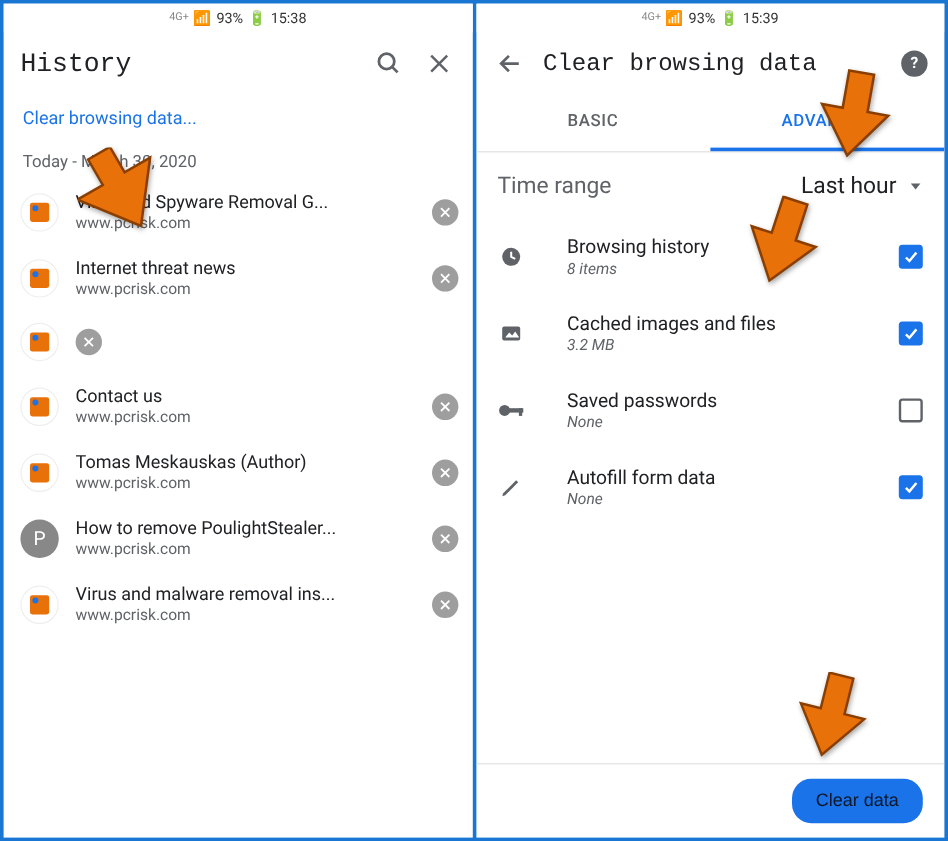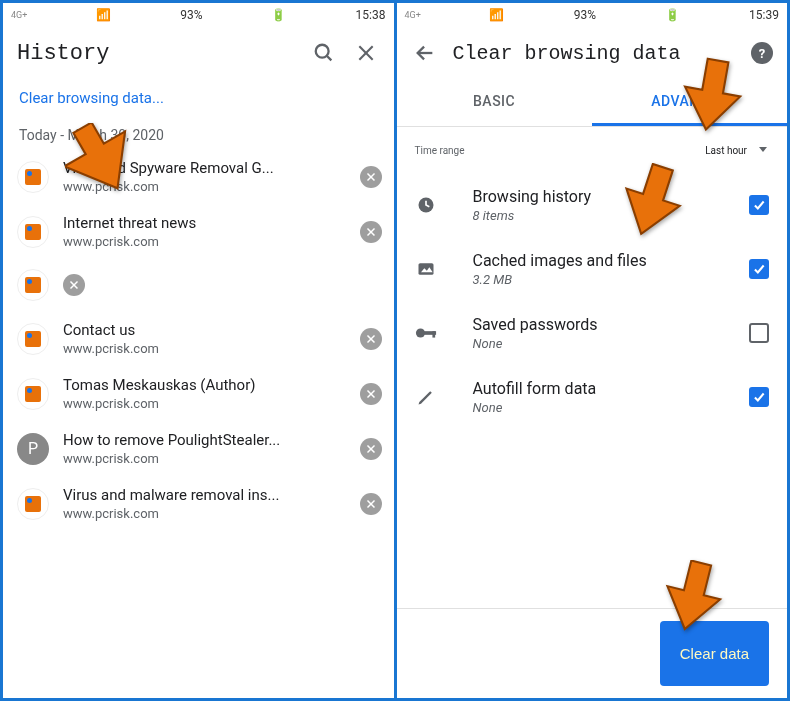--- a/index.html
+++ b/index.html
@@ -1,18 +1,18 @@
 <!DOCTYPE html>
 <html><head>
 <meta charset="utf-8">
 <style>
 * { box-sizing: border-box; margin: 0; padding: 0; }
 body { font-family: Roboto, Arial, sans-serif; background: #1976d2; width: 790px; height: 701px; display: flex; gap: 3px; padding: 3px; }
 .phone { flex: 1; background: #fff; display: flex; flex-direction: column; position: relative; overflow: hidden; }
-.statusbar { height: 24px; background: #fff; display: flex; justify-content: space-between; align-items: center; padding: 0 8px; gap: 4px; font-size: 12px; color: #333; }
+.statusbar { height: 24px; background: #fff; display: flex; justify-content: center; align-items: center; padding: 0 19px; gap: 4px; font-size: 12px; color: #333; }
 .statusbar .sig { font-size: 9px; color: #888; }
 .header { display: flex; align-items: center; padding: 12px 14px; gap: 14px; }
 .header h1 { font-size: 22px; font-weight: 500; flex: 1; color: #202124; font-family: Liberation Mono, monospace; }
 .icon-btn { width: 28px; height: 28px; display: flex; align-items: center; justify-content: center; cursor: pointer; }
 .link-blue { color: #1a73e8; font-size: 15px; padding: 10px 16px; }
 .date-hdr { color: #5f6368; font-size: 14px; padding: 10px 16px 6px; }
 .hist-list { flex: 1; overflow: hidden; }
 .hist-item { display: flex; align-items: center; padding: 10px 12px 10px 14px; gap: 14px; }
 .favicon { width: 32px; height: 32px; border-radius: 50%; background: #f1f3f4; display: flex; align-items: center; justify-content: center; flex-shrink: 0; }
 .favicon.pc { background: #fff; border: 1px solid #eee; }
@@ -22,34 +22,34 @@
 .hist-txt { flex: 1; min-width: 0; }
 .hist-title { font-size: 15px; color: #202124; white-space: nowrap; overflow: hidden; text-overflow: ellipsis; }
 .hist-url { font-size: 13px; color: #5f6368; margin-top: 2px; }
 .del-btn { width: 22px; height: 22px; background: #9e9e9e; border-radius: 50%; display: flex; align-items: center; justify-content: center; flex-shrink: 0; }
 .del-btn svg { width: 12px; height: 12px; }
 
 
 .tabs { display: flex; border-bottom: 1px solid #e0e0e0; }
 .tab { flex: 1; text-align: center; padding: 14px 0; font-size: 14px; letter-spacing: 0.5px; color: #5f6368; cursor: pointer; font-weight: 500; }
 .tab.active { color: #1a73e8; border-bottom: 3px solid #1a73e8; }
-.timerange { display: flex; align-items: center; padding: 16px 18px; color: #5f6368; font-size: 10px; }
+.timerange { display: flex; align-items: center; padding: 16px 18px; color: #5f6368; font-size: 19px; }
 .timerange .val { margin-left: auto; color: #202124; }
 .timerange .caret { margin-left: 10px; }
 .cbd-list { flex: 1; }
 .cbd-item { display: flex; align-items: center; padding: 14px 18px; gap: 36px; }
 .cbd-icon { width: 22px; display: flex; justify-content: center; color: #5f6368; }
 .cbd-txt { flex: 1; }
 .cbd-title { font-size: 16px; color: #202124; }
 .cbd-sub { font-size: 13px; color: #5f6368; margin-top: 2px; font-style: italic; }
 .chk { width: 20px; height: 20px; border-radius: 3px; flex-shrink: 0; }
 .chk.on { background: #1a73e8; display: flex; align-items: center; justify-content: center; }
 .chk.off { border: 2px solid #5f6368; }
 .btn-row { padding: 12px 18px; display: flex; justify-content: flex-end; border-top: 1px solid #e0e0e0; }
-.btn-primary { background: #1a73e8; color: #fef9c3; padding: 24px 20px; border-radius: 4px; font-size: 15px; border: none; cursor: pointer; }
+.btn-primary { background: #1a73e8; color: #0f172a; padding: 10px 20px; border-radius: 16px; font-size: 15px; border: none; cursor: pointer; }
 .help { width: 22px; height: 22px; background: #5f6368; border-radius: 50%; color: #fff; display: flex; align-items: center; justify-content: center; font-size: 13px; font-weight: bold; }
 
 .arrow { position: absolute; z-index: 10; pointer-events: none; }
 .arrow svg { filter: drop-shadow(1px 2px 2px rgba(0,0,0,0.35)); }
 </style>
 </head>
 <body>
 
 <div class="phone">
   <div class="statusbar">

